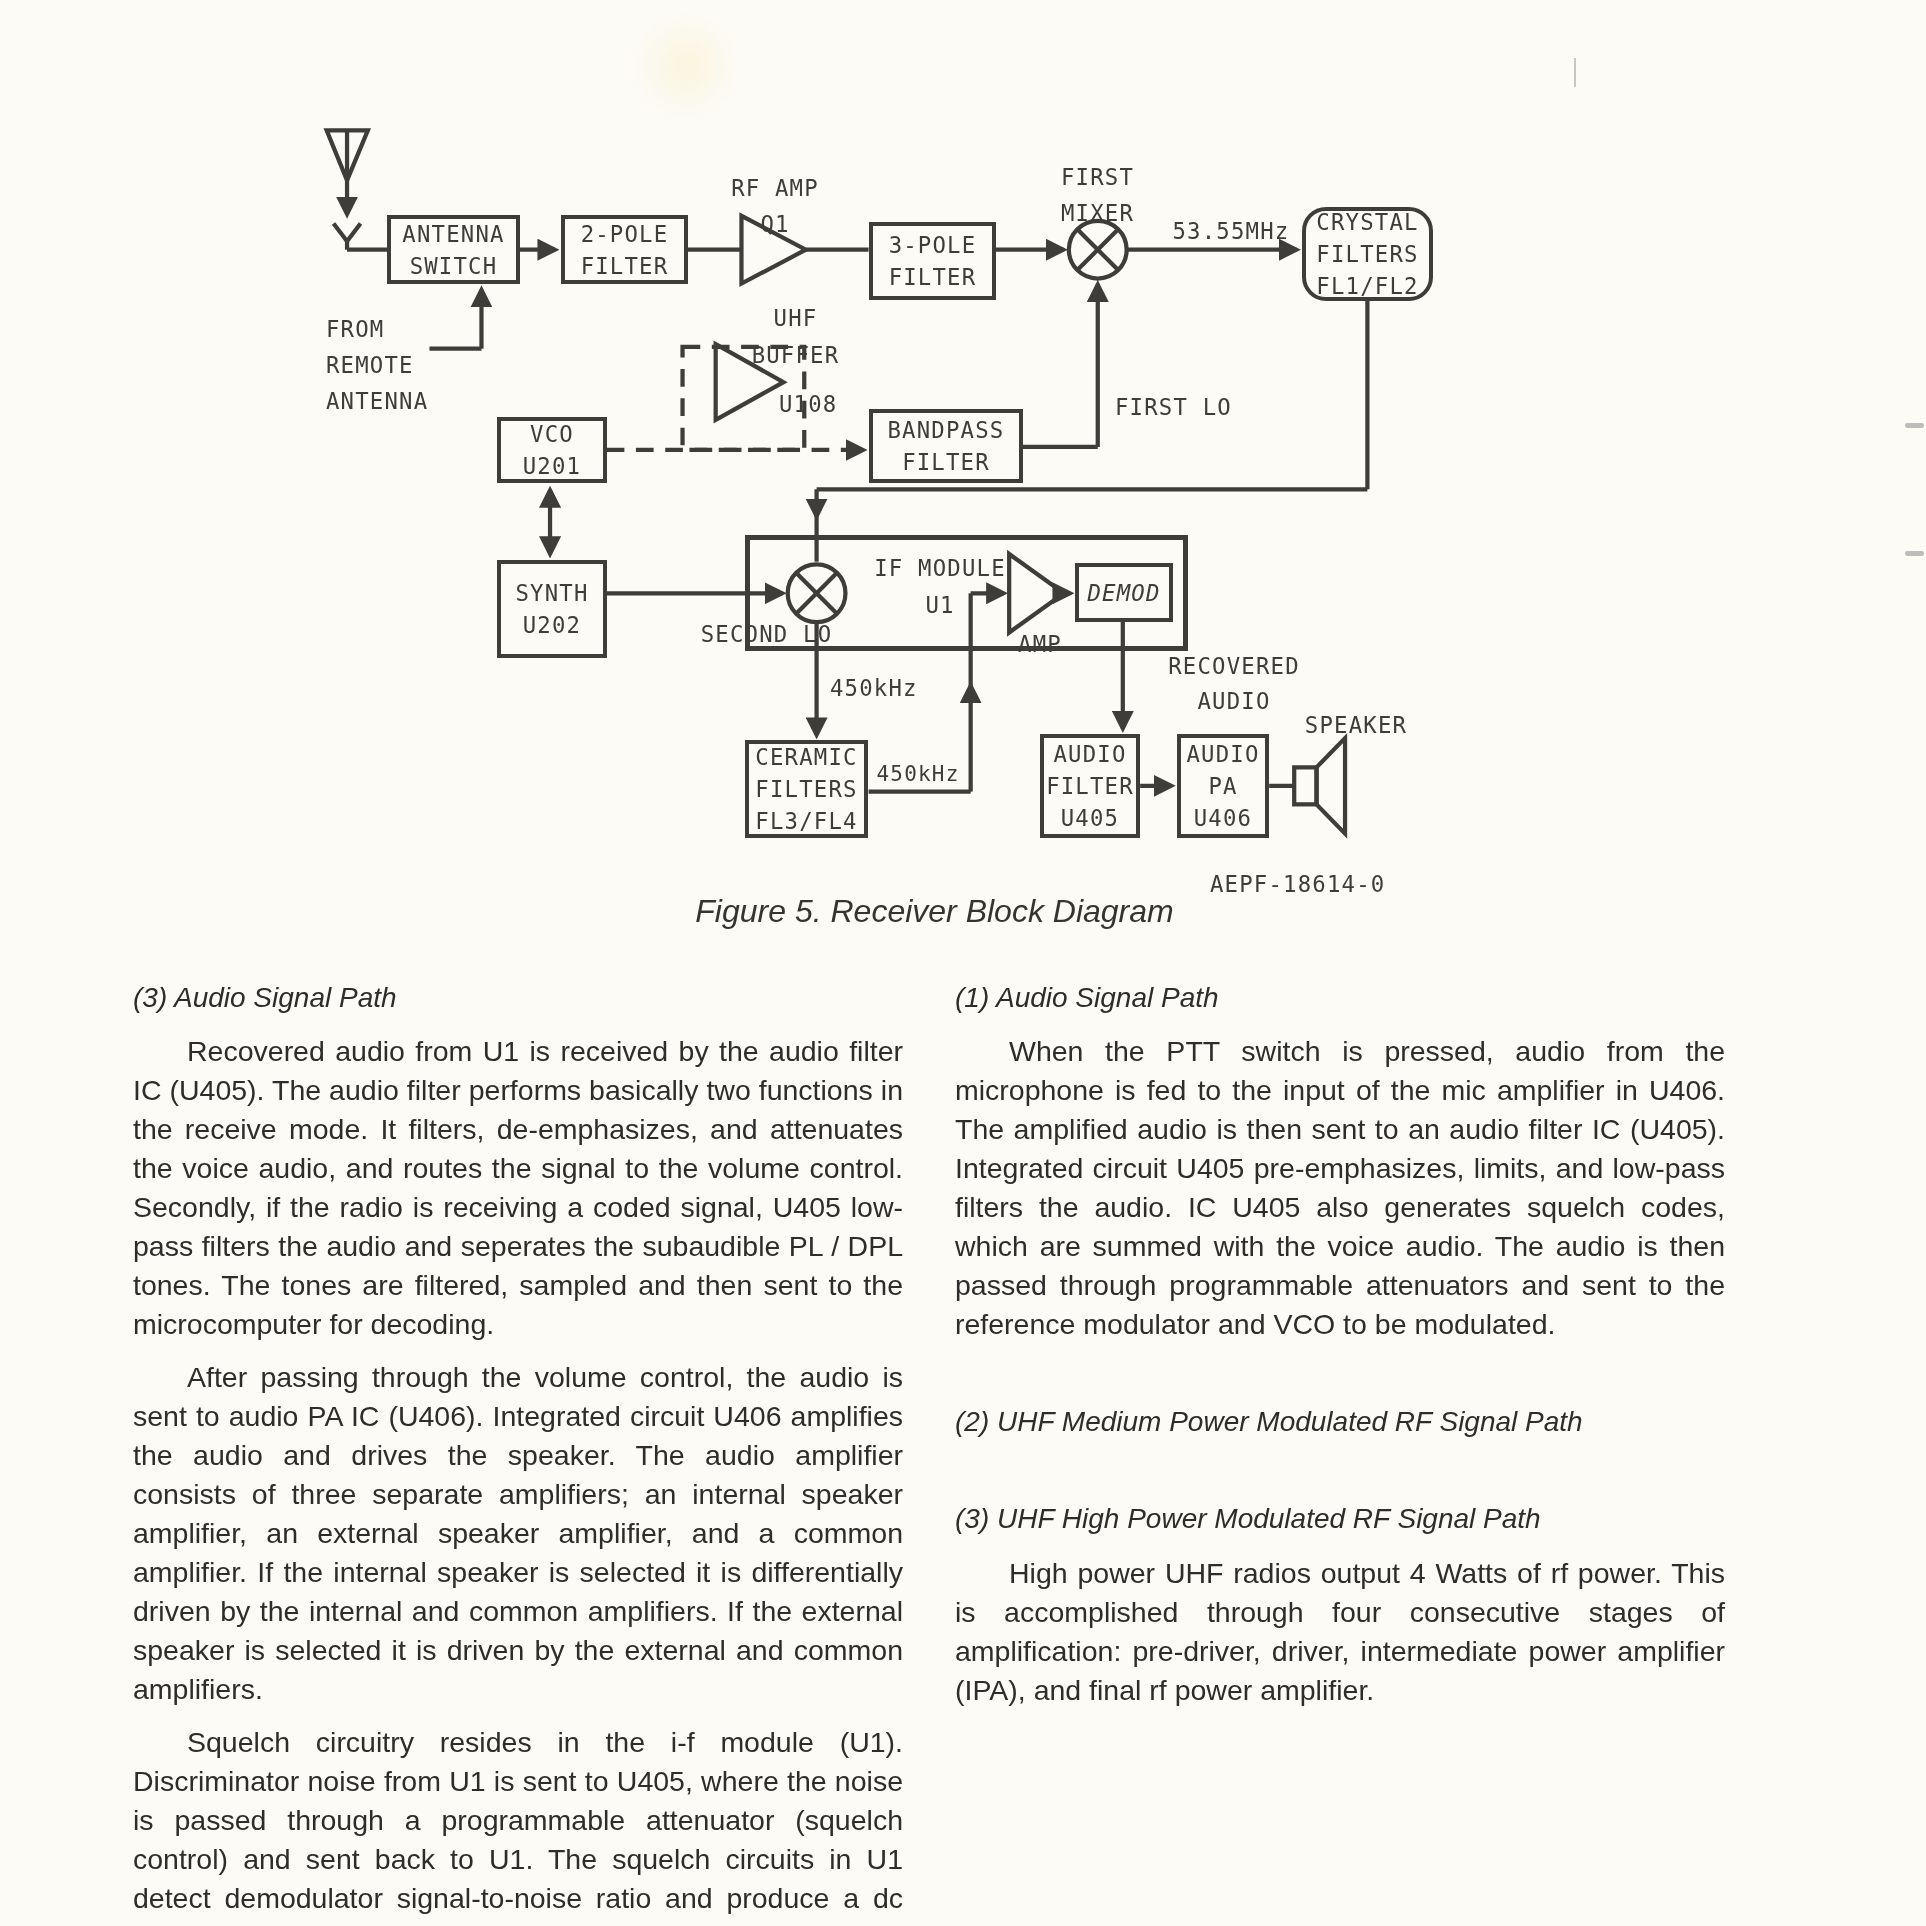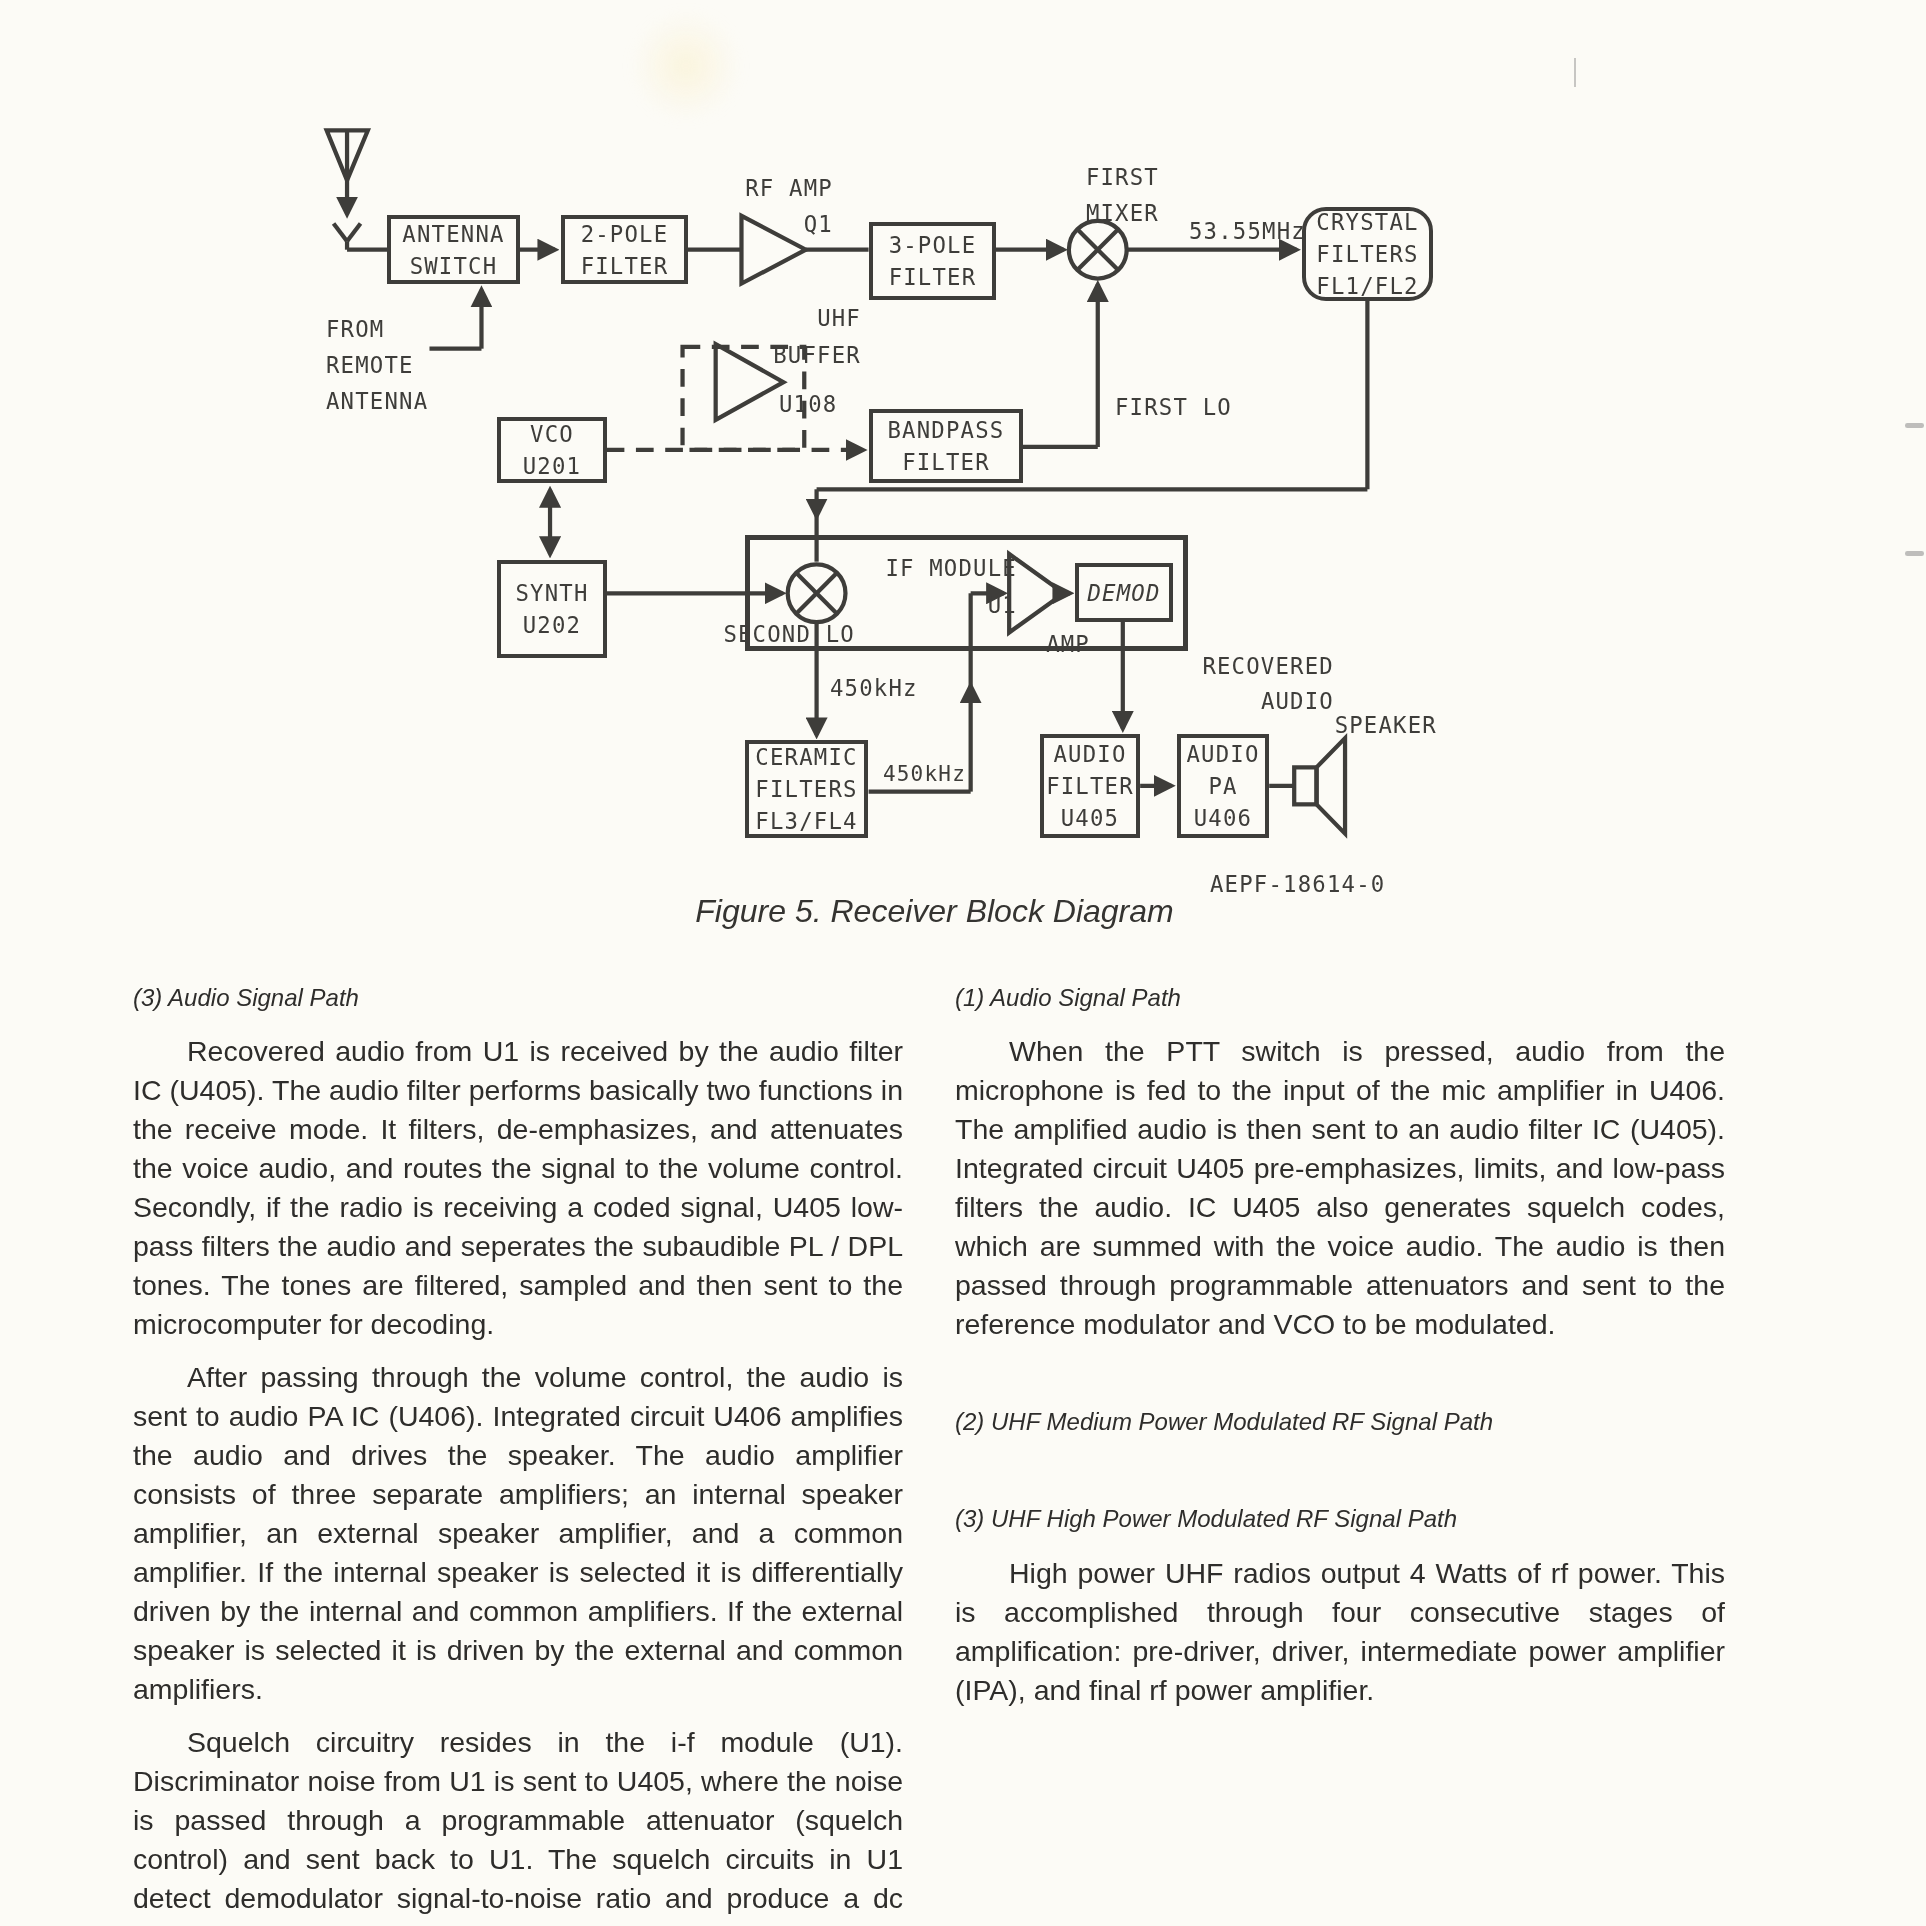--- a/index.html
+++ b/index.html
@@ -8,26 +8,26 @@
   svg.wires{position:absolute;left:0;top:0;width:1939px;height:2542px;}
   .stroke{stroke:#3e3d3a;stroke-width:11;fill:none;}
   .dbox{position:absolute;border:4.2px solid #3e3d3a;box-sizing:border-box;
         display:flex;flex-direction:column;align-items:center;justify-content:center;
         text-align:center;white-space:pre-line;
         font-family:"DejaVu Sans Mono","Liberation Mono",monospace;
         font-size:22.3px;line-height:32px;letter-spacing:1.2px;color:#3e3d3a;}
   .dlabel{position:absolute;white-space:pre-line;
         font-family:"DejaVu Sans Mono","Liberation Mono",monospace;
         font-size:22.3px;line-height:36px;letter-spacing:1.2px;color:#3e3d3a;}
-  .c{text-align:right}.l{text-align:left}
+  .c{text-align:center}.l{text-align:left}
   .caption{position:absolute;left:482px;top:893px;width:905px;text-align:center;
         font-style:italic;font-size:32px;color:#353431;}
   .col{position:absolute;width:770px;font-size:28.5px;line-height:39px;text-align:justify;}
   .col p{margin:0 0 14px 0;text-indent:54px;}
-  .ihead{font-style:italic;font-size:24px;margin:0 0 15.4px 0;}
+  .ihead{font-style:italic;font-size:28px;margin:0 0 15.4px 0;}
   .sec{margin-top:58px;}
   .sec:first-child{margin-top:0;}
   .artifact{position:absolute;background:#8a8a8a;opacity:.55;border-radius:2.3px;}
   .tick{position:absolute;background:#777;opacity:.4;}
   .smudge{position:absolute;border-radius:50%;filter:blur(7px);}
 </style>
 </head>
 <body>
 
 <div class="page">

